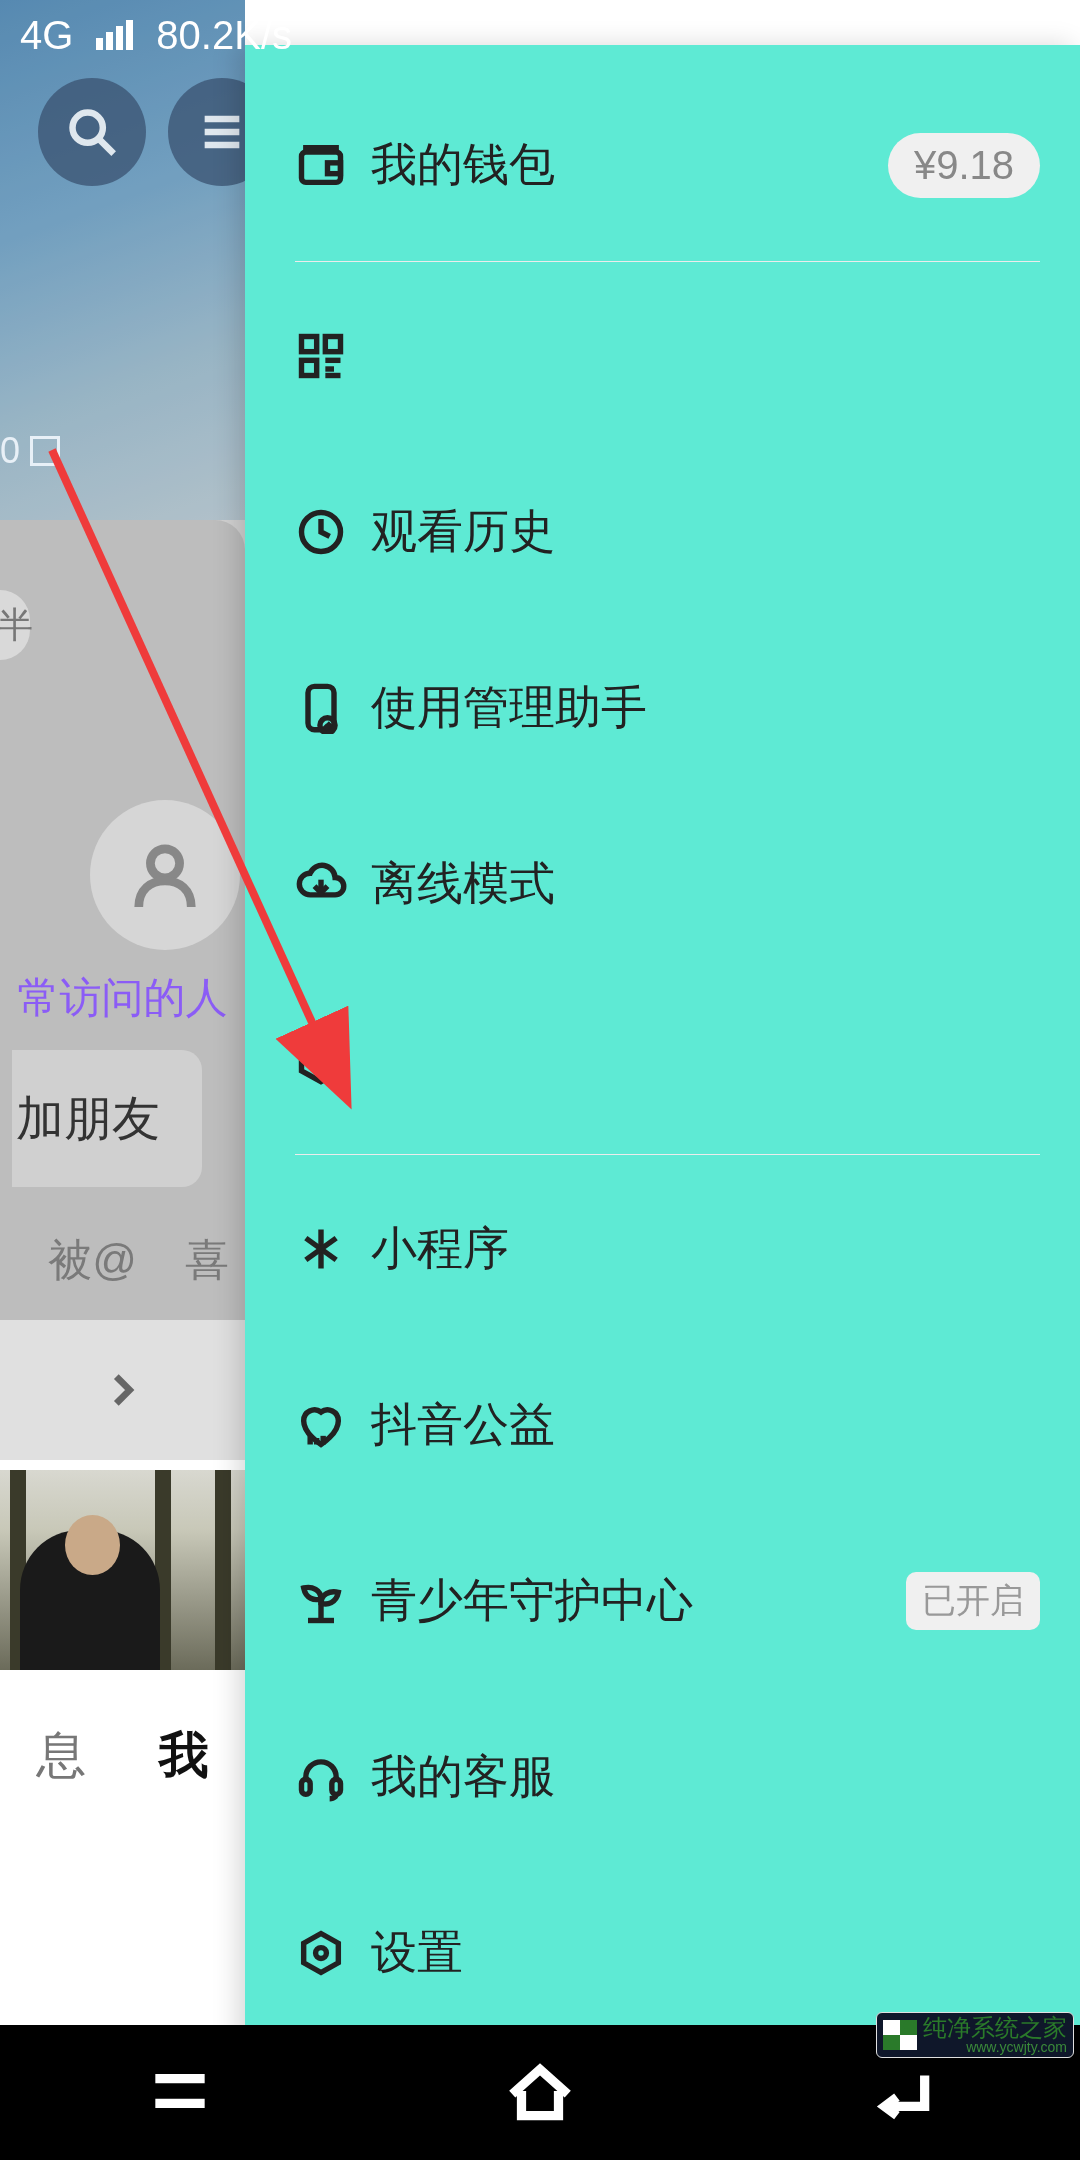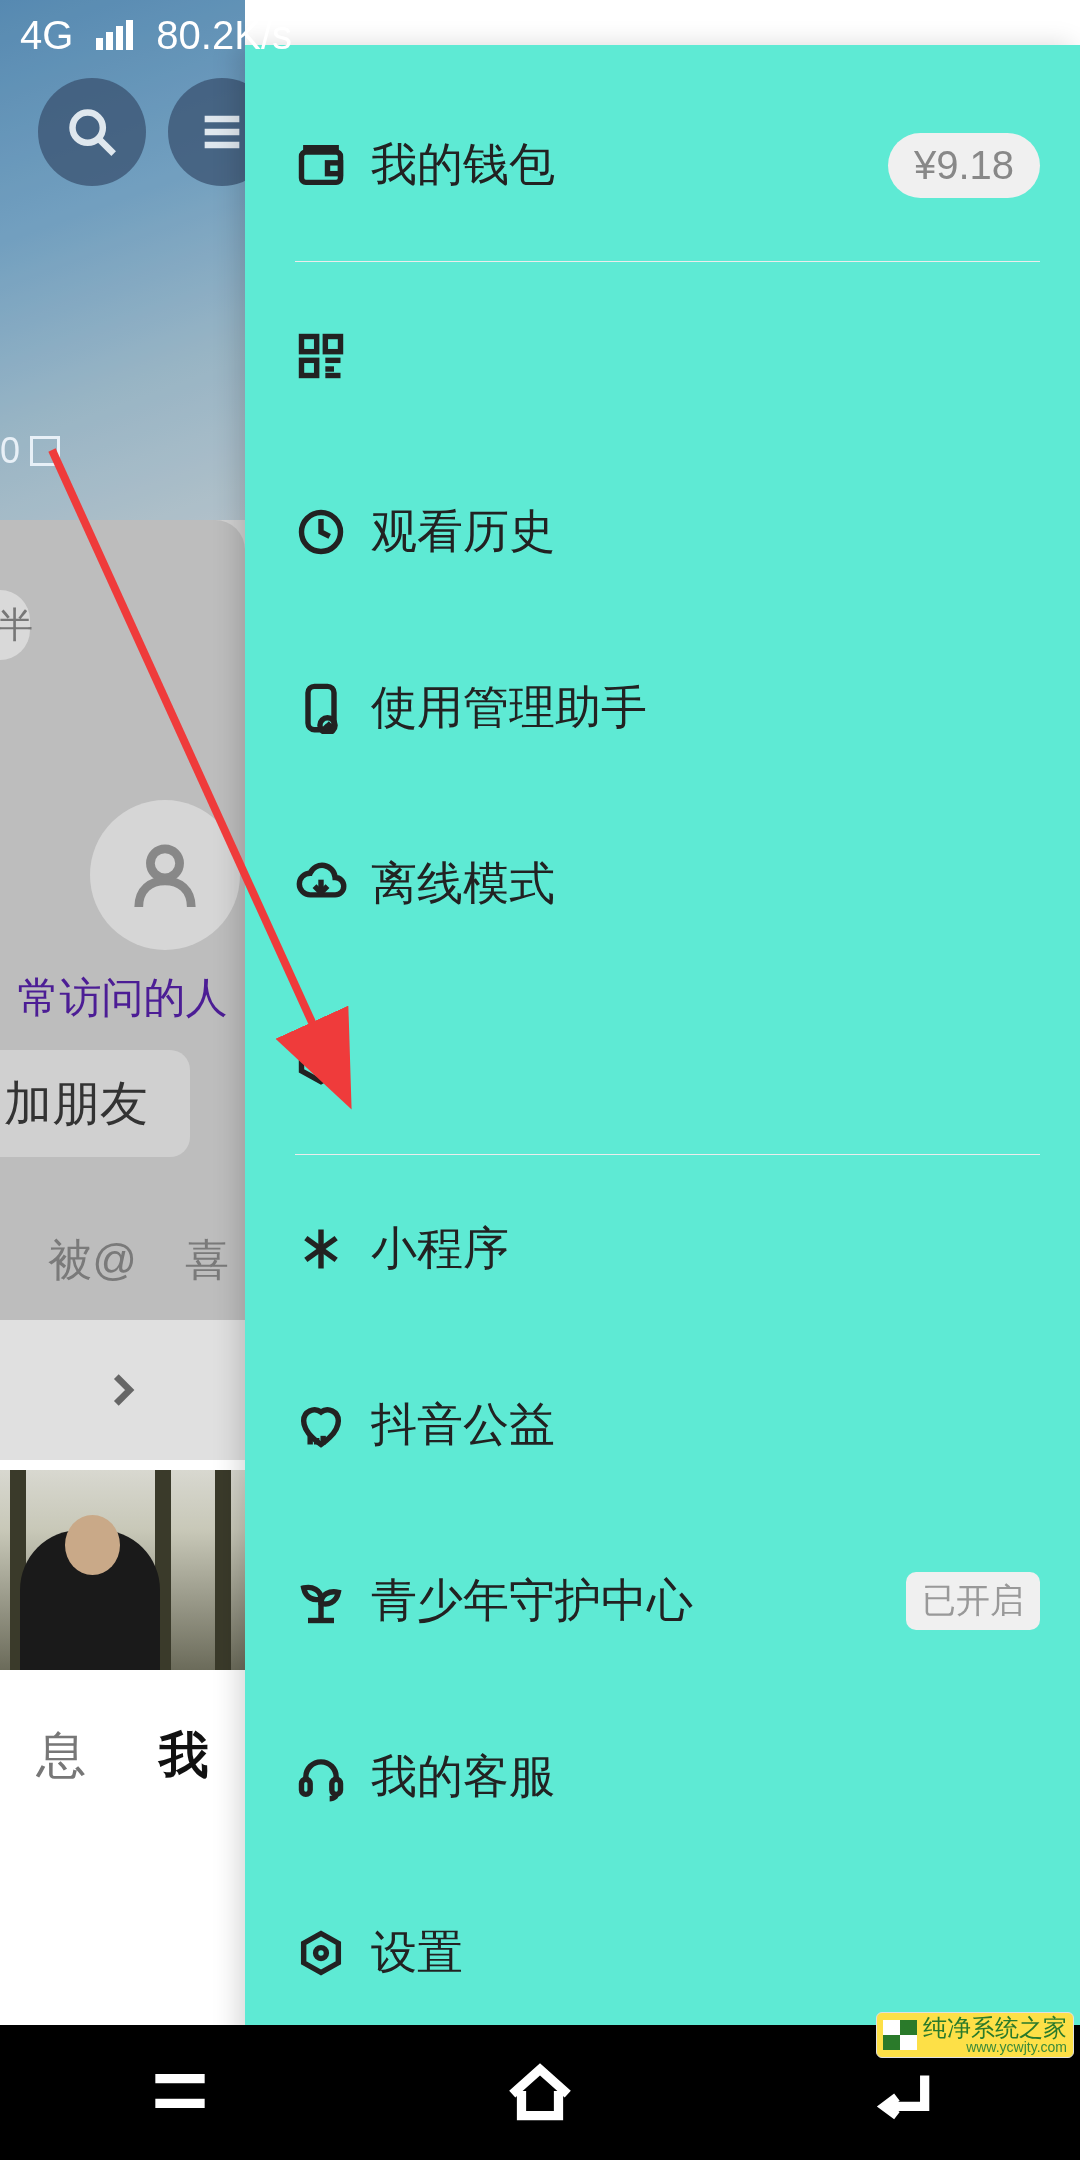--- a/index.html
+++ b/index.html
@@ -79,25 +79,25 @@
   .avatar-circle {
     position: absolute; left: 90px; top: 800px;
     width: 150px; height: 150px; border-radius:50%;
     background: #d6d6d6;
     display:flex; align-items:center; justify-content:center;
     z-index:3;
   }
   .avatar-circle svg { width:70px; height:70px; stroke:#888; fill:none; stroke-width:6;}
   .freq-label {
     position:absolute; left:0; top:970px; width:245px;
-    text-align:center; color:#4c1d95; font-size:42px; z-index:3;
+    text-align:center; color:#8b5cf6; font-size:42px; z-index:3;
   }
   .add-friend-pill {
-    position:absolute; left:0; top:1050px;
-    width:190px; height:107px;
+    position:absolute; left:12px; top:1050px;
+    width:190px; height:137px;
     background:#d0d0d0; border-top-right-radius:20px; border-bottom-right-radius:20px;
     display:flex; align-items:center; justify-content:flex-start; padding-left:4px;
     color:#333; font-size:48px; z-index:3;
   }
   .tab-row {
     position:absolute; left:0; top:1200px; width:245px; height:120px;
     display:flex; align-items:center; z-index:3;
     font-size:44px; color:#7a7a7a;
   }
   .tab-row .t1 { flex:1; text-align:center; }
@@ -179,21 +179,21 @@
     z-index:6;
   }
   .navbar svg { width:74px; height:74px; stroke:#fff; fill:none; stroke-width:6; }
 
   
   .watermark {
     position:absolute; right:6px; bottom:102px;
     z-index:20;
     display:flex; align-items:center; gap:6px;
     font-size:24px; color:#2a7a2a;
-    background:#fde047; padding:3px 6px; border-radius:6px;
+    background:#0f172a; padding:3px 6px; border-radius:6px;
     border:1px solid #e0e0e0;
   }
   .watermark .flag { width:34px; height:30px; background:conic-gradient(#2a7a2a 0 25%, #fff 0 50%, #2a7a2a 0 75%, #fff 0); }
   .watermark .wm-text { display:flex; flex-direction:column; line-height:1; }
   .watermark .wm-text .sub { font-size:14px; color:#3a8a3a;text-align:right; }
 </style>
 </head>
 <body>
 
 <div class="bg-left">

